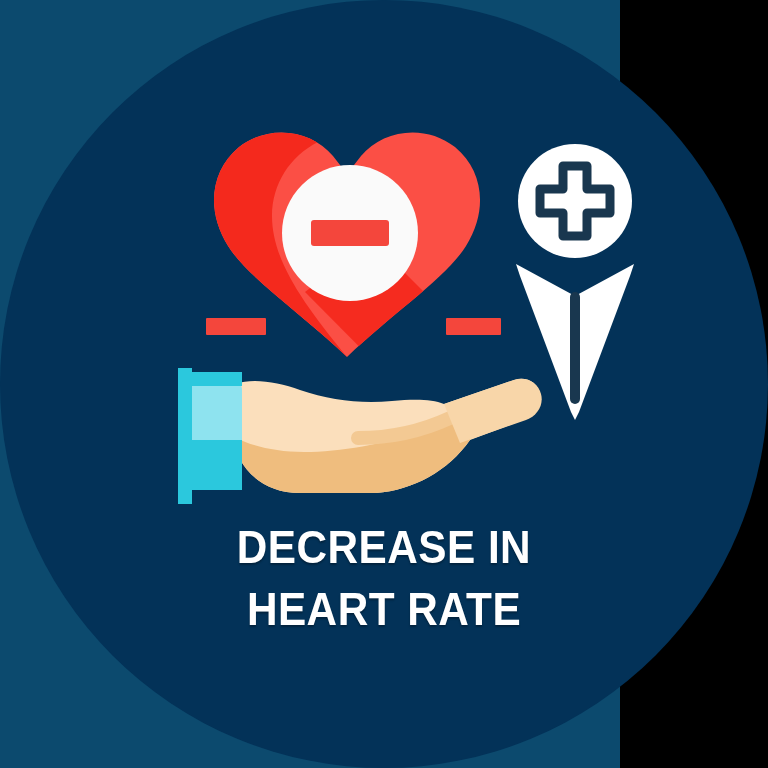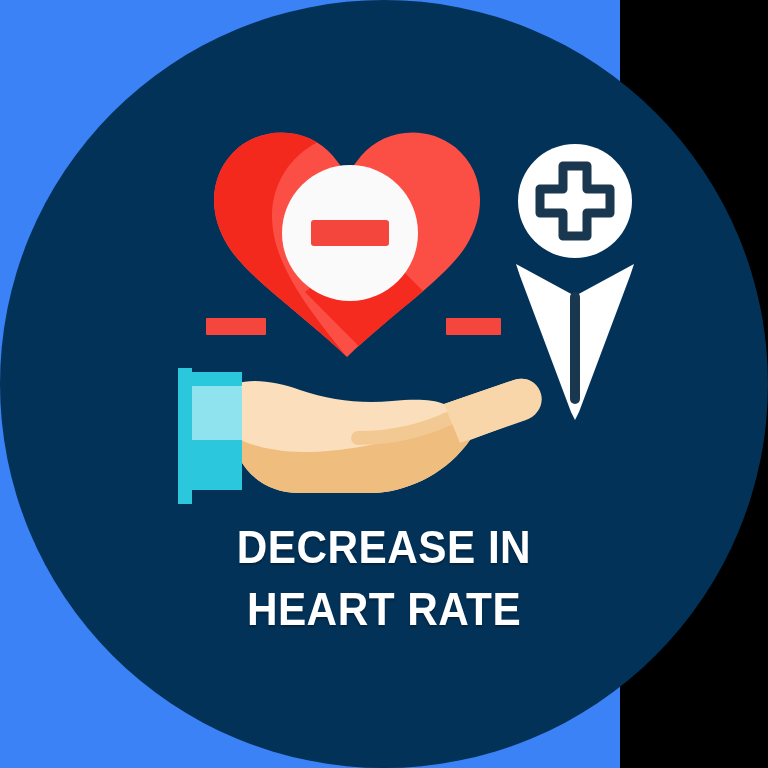--- a/index.html
+++ b/index.html
@@ -11,21 +11,21 @@
   body {
     width: 768px;
     height: 768px;
     overflow: hidden;
     font-family: "Liberation Sans", sans-serif;
   }
   #badge {
     position: relative;
     width: 620px;
     height: 768px;
-    background: #3b82f6;
+    background: #0c4a6e;
   }
   .circle-bg {
     position: absolute;
     left: 0;
     top: 0;
     width: 768px;
     height: 768px;
     border-radius: 50%;
     background: #033258;
   }

